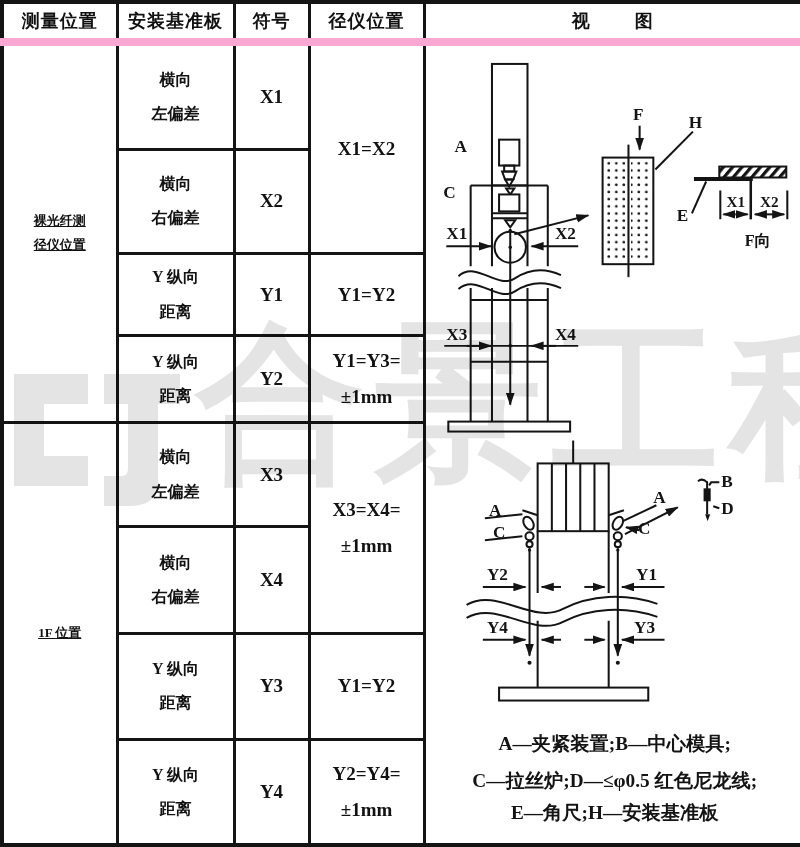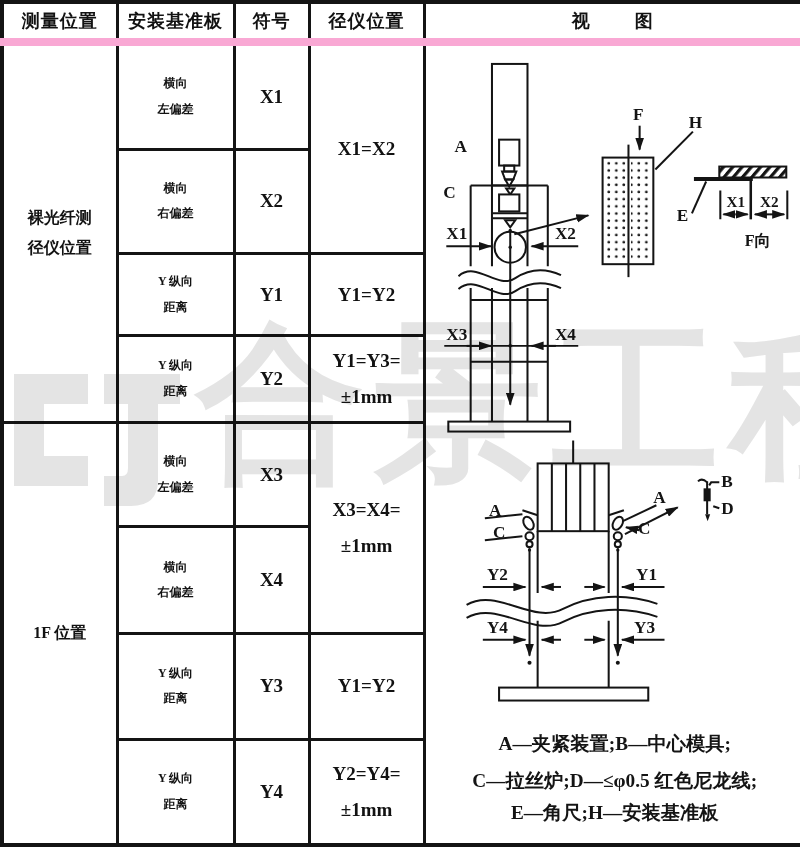--- a/index.html
+++ b/index.html
@@ -11,22 +11,22 @@
   table.spec{
     border-collapse:collapse;table-layout:fixed;
     width:800px;height:847px;border:4px solid #141414;
   }
   .spec td,.spec th{
     border:3px solid #141414;text-align:center;vertical-align:middle;
     font-weight:bold;padding:0;white-space:pre-line;color:#121212;
   }
   .spec thead th{font-size:18px;border-bottom:8px solid #f9a8d4;letter-spacing:1px;}
   .view-head{white-space:pre !important;letter-spacing:0;}
-  .pos-cell{font-size:16px;line-height:1.9;}
-  .point-cell{font-size:12px;line-height:2.15;}
+  .pos-cell{font-size:13px;line-height:1.9;text-decoration:underline;}
+  .point-cell{font-size:16px;line-height:2.15;}
   .sym-cell{font-size:19px;font-family:"Liberation Serif",serif;}
   .req-cell{font-size:19px;line-height:1.9;font-family:Liberation Serif, serif;}
   .view-cell{padding:0;position:relative;vertical-align:top;}
   .view-wrap{position:absolute;inset:0;}
   .view-wrap svg{position:absolute;inset:0;width:100%;height:100%;}
   svg text{
     font-family:"Liberation Serif","DejaVu Serif",serif;
     font-weight:bold;fill:#141414;stroke:none;
   }
   .watermark{

